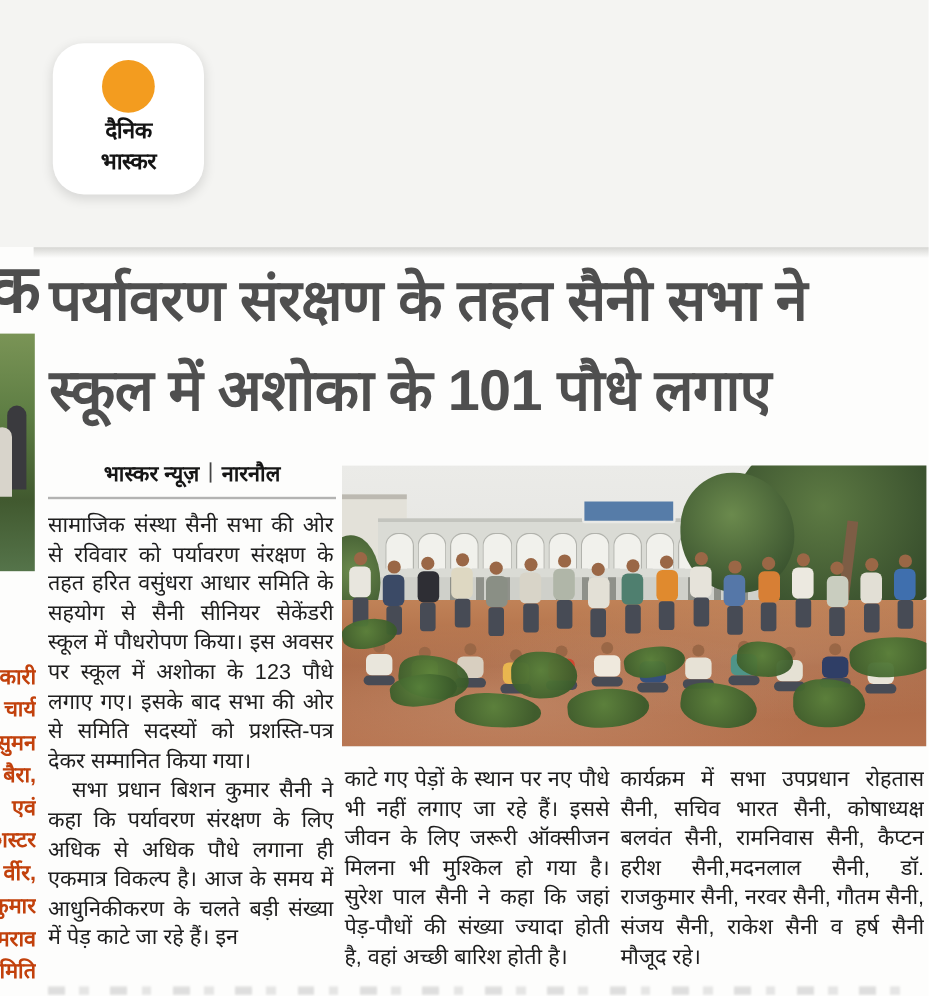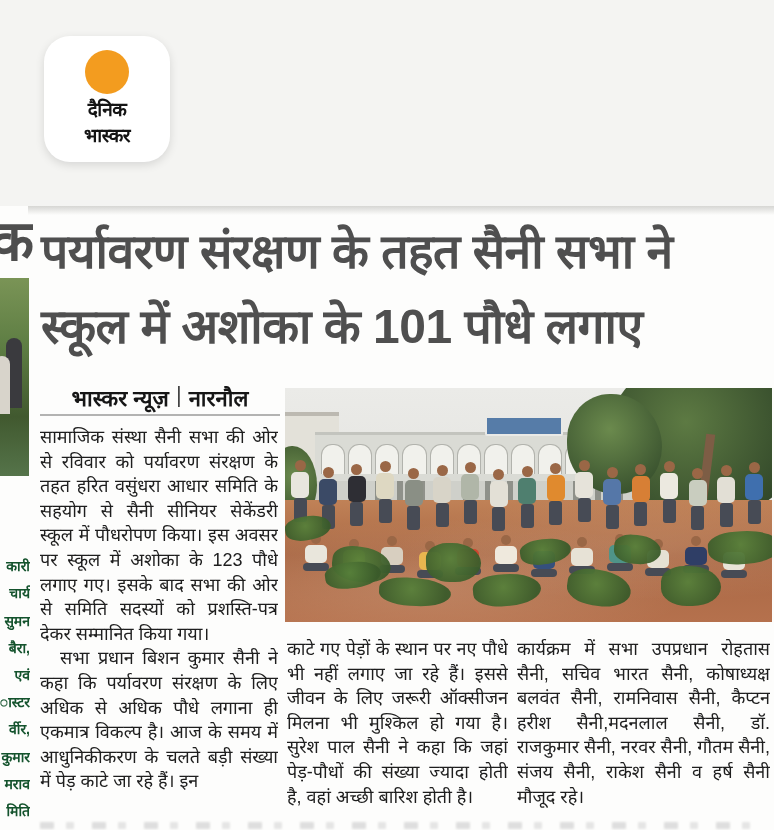--- a/index.html
+++ b/index.html
@@ -31,29 +31,29 @@
   .strip-headline-frag{position:absolute;left:-9px;top:4px;width:42px;height:62px;overflow:hidden;
     font-size:56px;font-weight:800;color:#4e4e4e;line-height:62px;}
   .strip-photo{position:absolute;left:0;top:72px;width:29px;height:198px;
     background:linear-gradient(180deg,#7a9456 0%,#5d7d43 35%,#41592f 70%,#55744a 100%);overflow:hidden;}
   .strip-photo::before{content:"";position:absolute;left:6px;top:60px;width:16px;height:70px;
     background:#3a3a3e;border-radius:8px 8px 0 0;}
   .strip-photo::after{content:"";position:absolute;left:-6px;top:78px;width:16px;height:58px;
     background:#d8d4cb;border-radius:8px 8px 0 0;}
   .strip-frags{position:absolute;left:0;top:342px;width:30px;}
   .strip-frag{height:27.2px;overflow:hidden;display:flex;justify-content:flex-end;
-    font-size:14px;font-weight:700;color:#14532d;white-space:nowrap;align-items:flex-end;}
+    font-size:18px;font-weight:700;color:#c2410c;white-space:nowrap;align-items:flex-end;}
 
   
   .headline{position:absolute;left:41px;top:8px;width:720px;
     font-size:48px;font-weight:700;color:#4f4f4f;line-height:75px;letter-spacing:-0.5px;}
 
   
   .byline{position:absolute;left:40px;top:176px;width:240px;display:flex;justify-content:center;gap:7px;
-    font-size:22px;font-weight:700;color:#161616;}
+    font-size:18px;font-weight:700;color:#161616;}
   .byline .sep{color:#444;font-weight:400;}
   .byline-rule{position:absolute;left:40px;top:208px;width:240px;border-top:2px solid #9a9a9a;opacity:.75;}
 
   
   .bodycol{position:absolute;font-size:18px;line-height:24.6px;color:#1e1e1e;text-align:justify;}
   .bodycol p{margin:0;}
   .col-left{left:40px;top:219px;width:238px;height:398px;overflow:hidden;}
   .col-left p.indent{text-indent:20px;}
   .col-mid{left:287px;top:431px;width:221px;height:178px;overflow:hidden;}
   .col-right{left:517px;top:431px;width:253px;height:178px;overflow:hidden;}

